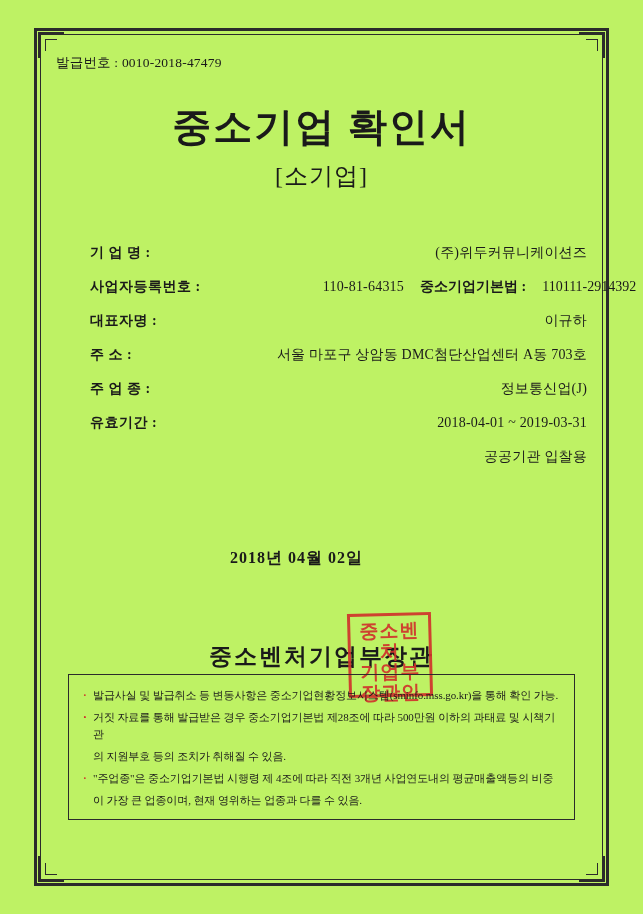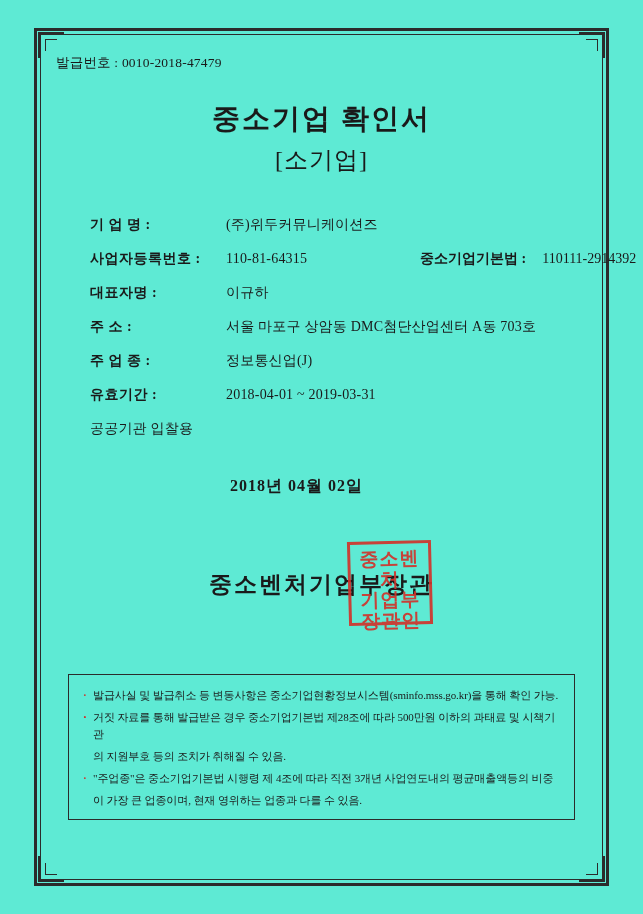--- a/index.html
+++ b/index.html
@@ -13,21 +13,21 @@
     font-family: "Liberation Serif", serif;
     color: #1a1a1a;
     -webkit-font-smoothing: antialiased;
   }
 
   .page {
     position: relative;
     width: 643px;
     height: 914px;
     box-sizing: border-box;
-    background: #5eead4;
+    background: #bef264;
   }
 
   
   .frame-outer {
     position: absolute;
     left: 34px;
     top: 28px;
     right: 34px;
     bottom: 28px;
     border: 3px solid #2b2b2b;
@@ -79,72 +79,73 @@
     font-size: 13.5px;
     letter-spacing: 0.2px;
     margin-top: 8px;
   }
 
   .title-block {
     text-align: center;
     margin-top: 28px;
   }
   .title-main {
-    font-size: 28px;
+    font-size: 39px;
     font-weight: bold;
     letter-spacing: 2px;
     margin-top: 15px;
   }
   .title-sub {
     font-size: 24px;
     margin-top: 6px;
     letter-spacing: 1px;
     font-family: Liberation Serif, serif;
   }
 
   .fields {
-    margin-top: 40px;
+    margin-top: 52px;
     margin-left: 34px;
   }
   .field-row {
     display: flex;
     align-items: baseline;
     margin-bottom: 16px;
     font-size: 14px;
   }
   .field-label {
     font-weight: bold;
     width: 136px;
     flex: 0 0 136px;
     letter-spacing: 0.5px;
   }
   .field-value {
     flex: 1 1 auto;
     letter-spacing: 0.2px;
+    text-align: right;
   }
   .field-label2 {
     font-weight: bold;
     flex: 0 0 auto;
     margin-left: 16px;
     margin-right: 16px;
   }
   .field-value2 {
     flex: 0 0 auto;
   }
   .val-short { width: 178px; flex: 0 0 178px; }
 
   .statement {
     margin-top: 38px;
     margin-left: 28px;
     font-size: 14.5px;
     letter-spacing: 0.2px;
   }
 
   .date-line {
-    margin-top: 38px;
+    margin-top: 82px;
     text-align: center;
     font-size: 16px;
     font-weight: bold;
     letter-spacing: 1px;
     padding-right: 50px;
   }
 
   .issuer-block {
     position: relative;
     margin-top: 44px;

